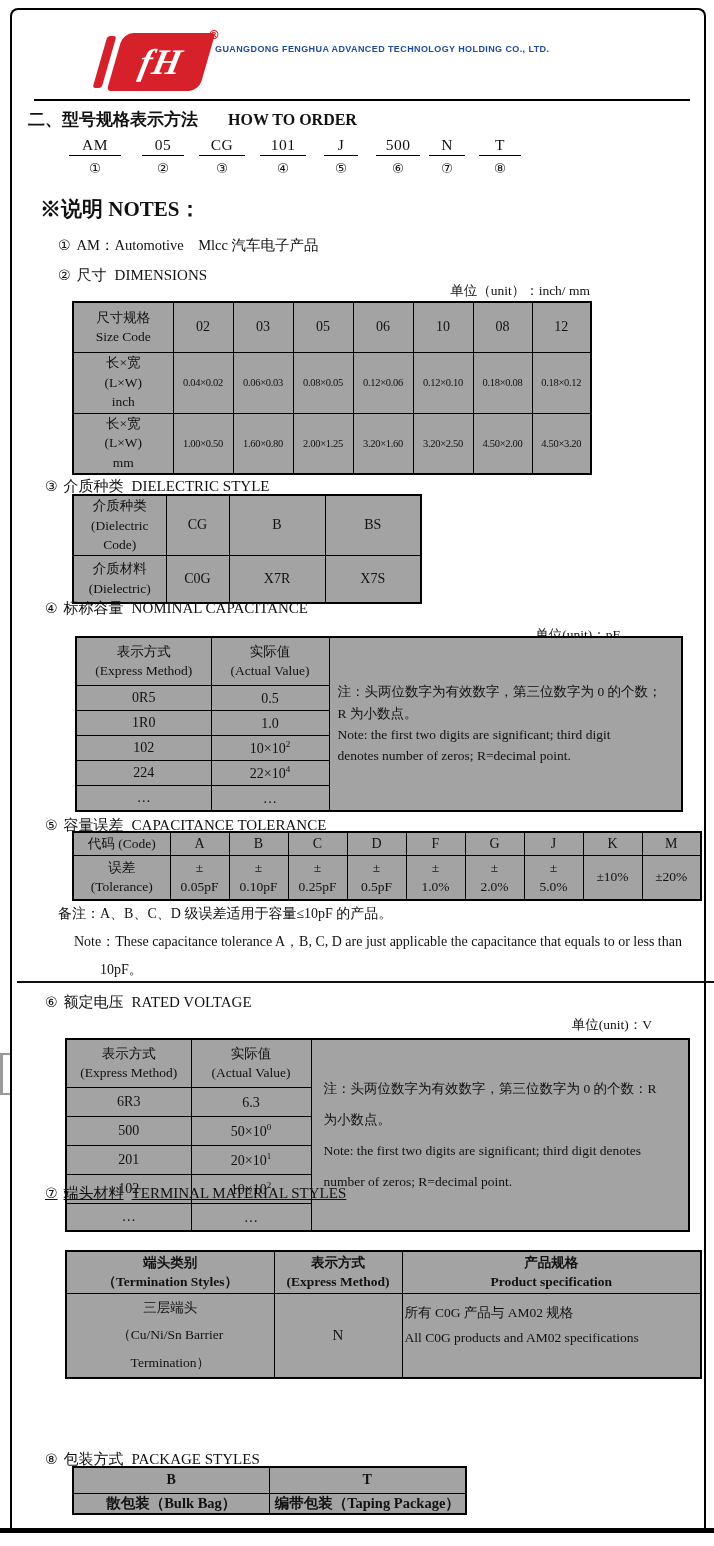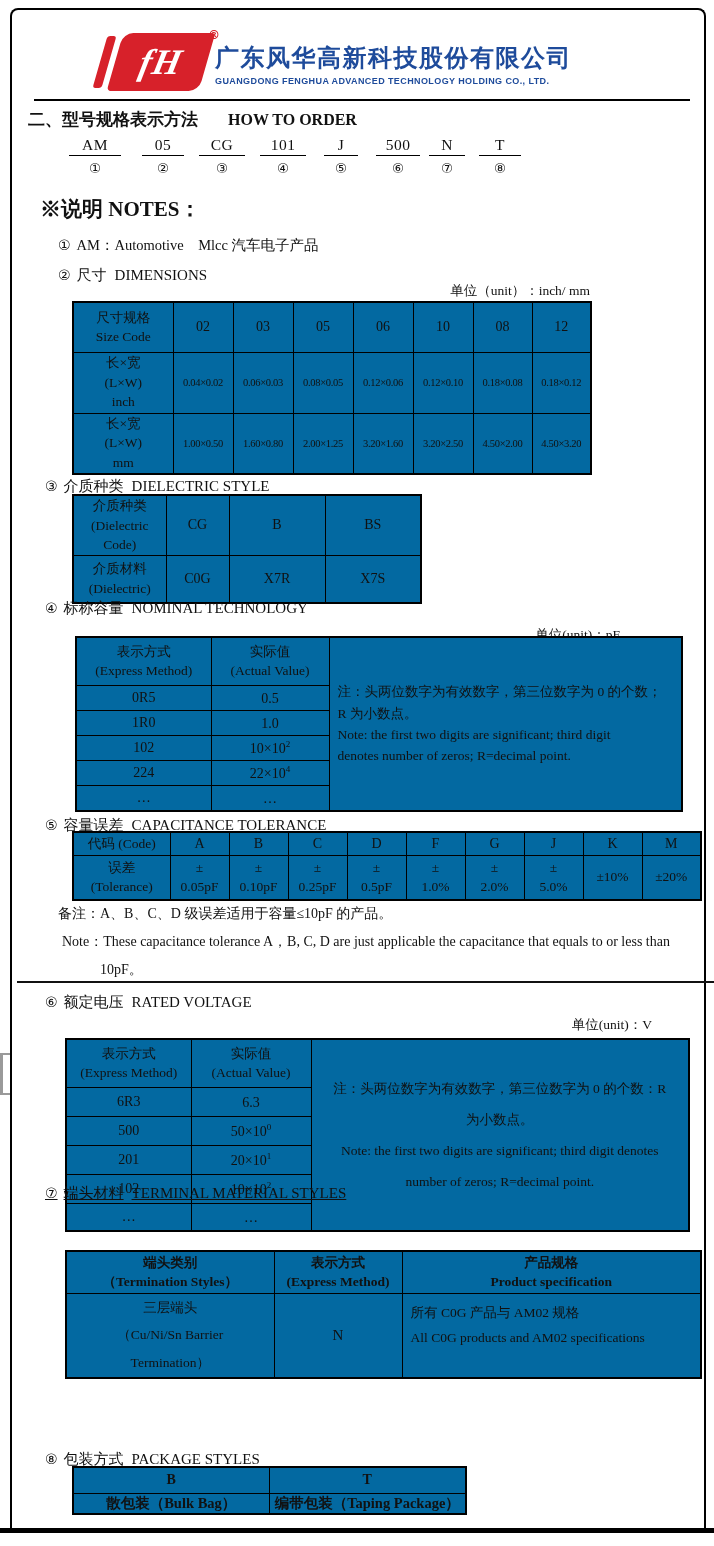--- a/index.html
+++ b/index.html
@@ -41,56 +41,55 @@
   .circ{position:absolute;top:160px;text-align:center;font-family:"DejaVu Sans",sans-serif;font-size:13.5px;}
 
   .notes-heading{left:40px;top:195px;font-weight:bold;font-size:21px;}
   .note-am{left:58px;top:236px;font-size:14.5px;}
   .cnum{font-family:"DejaVu Sans",sans-serif;font-size:14px;margin-right:6px;}
   .sec-head{font-size:15px;white-space:nowrap;}
   .sec-head .hcn{margin-right:8px;}
   .sec-head.bold{font-weight:normal;}
   .unit-label{font-size:13.5px;text-align:right;}
 
-  table{border-collapse:collapse;table-layout:fixed;background:#0369a1;}
+  table{border-collapse:collapse;table-layout:fixed;background:#a3a3a3;}
   table{border:2px solid #000;}
   td{border:1.4px solid #000;text-align:center;vertical-align:middle;padding:0;font-size:14px;overflow:hidden;}
   .l2{font-size:12px;}
   .dimval{font-size:10.5px;letter-spacing:-0.3px;}
   .lab3 div{line-height:1.45;font-size:13.5px;}
   sup{font-size:9px;}
 
   .note-cell{text-align:left;padding:4px 8px;}
   .note-cell .ncn{font-size:13.5px;line-height:1.6;}
   .note-cell .nen{font-size:13.5px;line-height:1.55;}
   .vnote-cell{text-align:left;padding:2px 12px;}
-  .vnote-cell div{font-size:13.5px;line-height:2.3;text-align:center;}
+  .vnote-cell div{font-size:13.5px;line-height:2.3;}
 
   .tol-l1{line-height:1.45;font-size:13.5px;}
   .remark{font-size:14px;}
 
   .term-name-mono{font-family:"Liberation Mono","DejaVu Sans Mono",monospace;font-size:12px;}
   .bold{font-weight:bold;}
-  .spec-left{text-align:left;padding-left:8px;}
+  .spec-left{text-align:left;padding-left:2px;}
 </style>
 </head>
 <body>
 
 <div class="frame"></div>
 <div class="left-mark"></div>
 
 <div class="logo">
   <div class="logo-slash"></div>
   <div class="logo-body">
     <span class="logo-letters">fH</span>
   </div>
   <span class="logo-reg">®</span>
 </div>
 <div class="company">
-  <div class="company-cn">广东风华高新科技股份有限公司</div>
   <div class="company-en">GUANGDONG FENGHUA ADVANCED TECHNOLOGY HOLDING CO., LTD.</div>
 </div>
 <div class="header-rule"></div>
 
 <div class="abs title-row">
   <span class="title-cn">二、型号规格表示方法</span><span class="title-en">HOW TO ORDER</span>
 </div>
 
 <span class="code-item" style="left:69px;width:52px;">AM</span>
 <span class="code-item" style="left:142px;width:42px;">05</span>
@@ -210,21 +209,21 @@
           </div>
         </td>
     <td>C0G</td>
     <td>X7R</td>
     <td>X7S</td>
   </tr>
 </tbody>
   </table>
 
 <div class="abs sec-head" style="left:45px;top:599px;">
-  <span class="cnum">④</span><span class="hcn">标称容量</span><span class="hen">NOMINAL TECHNOLOGY</span>
+  <span class="cnum">④</span><span class="hcn">标称容量</span><span class="hen">NOMINAL CAPACITANCE</span>
 </div>
 <div class="abs unit-label" style="left:400px;top:618px;width:220px;margin-top:8px;">单位(unit)：pF</div>
 <table class="abs" style="left:75px;top:636px;width:606px;">
   <colgroup>
       <col style="width:135px">
       <col style="width:118px">
       <col style="width:353px">
     </colgroup>
   <tbody>
       <tr style="height:48px;">
@@ -337,21 +336,21 @@
     <td>
           <div class="tol-l1">±10%</div>
         </td>
     <td>
           <div class="tol-l1">±20%</div>
         </td>
   </tr>
 </tbody>
   </table>
 <div class="abs remark" style="left:58px;top:905px;">备注：A、B、C、D 级误差适用于容量≤10pF 的产品。</div>
-<div class="abs remark" style="left:62px;top:933px;">Note：These capacitance tolerance A，B, C, D are just applicable the capacitance that equals to or less than</div>
+<div class="abs remark" style="left:74px;top:933px;">Note：These capacitance tolerance A，B, C, D are just applicable the capacitance that equals to or less than</div>
 <div class="abs remark" style="left:100px;top:961px;">10pF。</div>
 
 <div class="divider"></div>
 
 <div class="abs sec-head bold" style="left:45px;top:993px;">
   <span class="cnum">⑥</span><span class="hcn">额定电压</span><span class="hen">RATED VOLTAGE</span>
 </div>
 <div class="abs unit-label" style="left:420px;top:1016px;width:232px;">单位(unit)：V</div>
 <table class="abs" style="left:65px;top:1038px;width:623px;">
   <colgroup>

